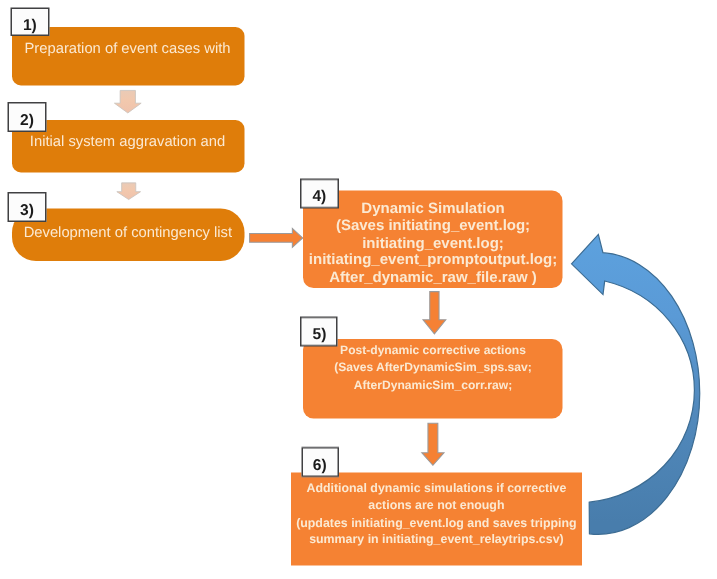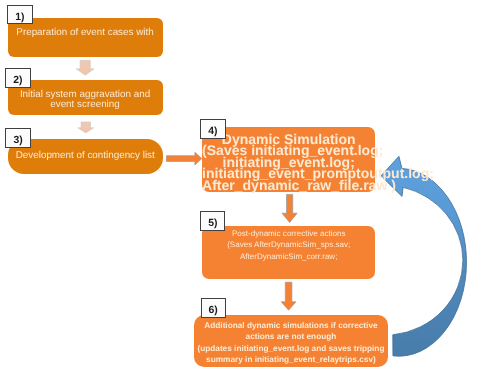--- a/index.html
+++ b/index.html
@@ -51,45 +51,44 @@
   </svg>
 
   <div class="box" style="left:7.5px;top:17.5px;width:155.0px;height:39.0px;background:#DF7D0A;border-radius:6px;">
     <div class="lines" style="top:10.3px;font-size:9.85px;line-height:10.1px;font-weight:normal;">
       <div>Preparation of event cases with</div>
     </div>
   </div>
   <div class="box" style="left:7.5px;top:80.0px;width:155.0px;height:35.0px;background:#DF7D0A;border-radius:6px;">
     <div class="lines" style="top:9.5px;font-size:9.85px;line-height:10.1px;font-weight:normal;">
       <div>Initial system aggravation and</div>
-      <div>event screening</div>
     </div>
   </div>
   <div class="box" style="left:7.5px;top:139.0px;width:155.5px;height:35.0px;background:#DF7D0A;border-radius:16px;">
     <div class="lines" style="top:11.7px;font-size:9.85px;line-height:10.1px;font-weight:normal;">
       <div>Development of contingency list</div>
     </div>
   </div>
   <div class="box" style="left:202.1px;top:126.5px;width:173.2px;height:65.4px;background:#F58233;border-radius:7px;">
-    <div class="lines" style="top:7.4px;font-size:14px;line-height:11.52px;font-weight:bold;">
+    <div class="lines" style="top:7.4px;font-size:10px;line-height:11.52px;font-weight:bold;">
       <div>Dynamic Simulation</div>
       <div>(Saves initiating_event.log;</div>
       <div>initiating_event.log;</div>
       <div>initiating_event_promptoutput.log;</div>
       <div>After_dynamic_raw_file.raw )</div>
     </div>
   </div>
   <div class="box" style="left:202.1px;top:225.9px;width:173.2px;height:53.6px;background:#F58233;border-radius:7px;">
-    <div class="lines" style="top:2.2px;font-size:8.05px;line-height:11.37px;font-weight:normal;">
+    <div class="lines" style="top:2.2px;font-size:8.05px;line-height:11.37px;font-weight:bold;">
       <div>Post-dynamic corrective actions</div>
       <div>(Saves AfterDynamicSim_sps.sav;</div>
       <div>AfterDynamicSim_corr.raw;</div>
     </div>
   </div>
-  <div class="box" style="left:193.5px;top:315.1px;width:194.9px;height:52px;background:#F58233;border-radius:10px;">
+  <div class="box" style="left:193.5px;top:315.1px;width:194.9px;height:62px;background:#F58233;border-radius:0;">
     <div class="lines" style="top:4.6px;font-size:8.25px;line-height:11.48px;font-weight:bold;">
       <div>Additional dynamic simulations if corrective</div>
       <div>actions are not enough</div>
       <div>(updates initiating_event.log and saves tripping</div>
       <div>summary in initiating_event_relaytrips.csv)</div>
     </div>
   </div>
   <div class="numlabel" style="left:6.8px;top:4.5px;width:26.2px;height:19.8px;font-size:10.4px;line-height:23.8px;">
     <span>1)</span>
   </div>

